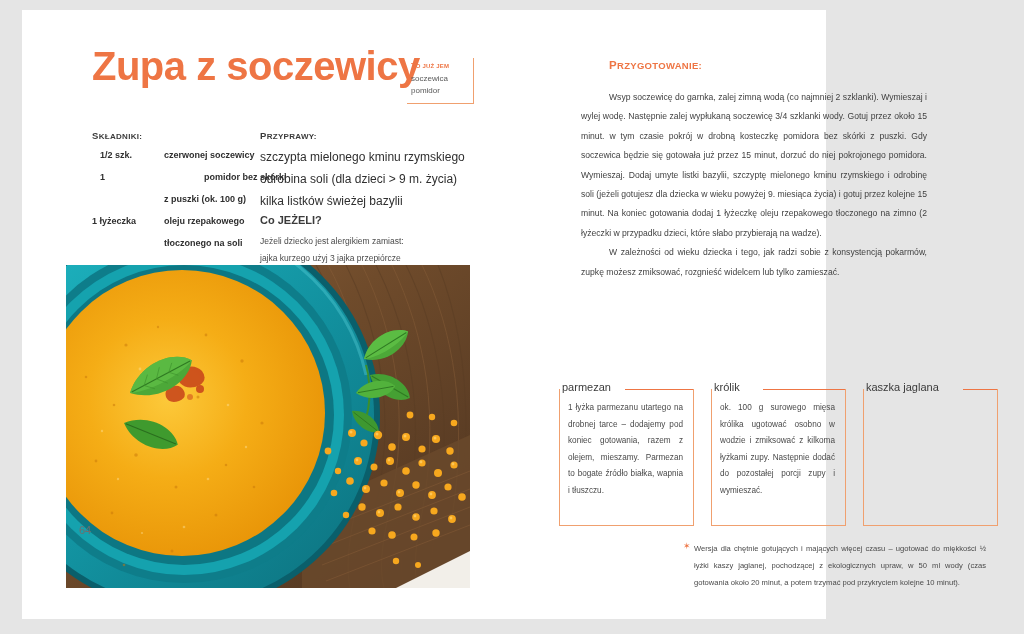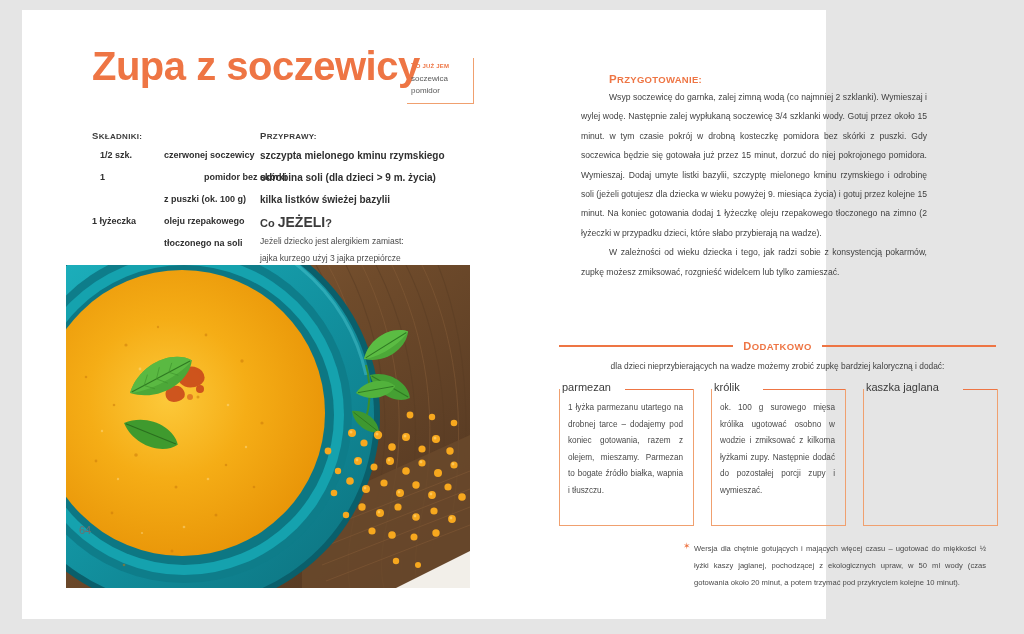--- a/index.html
+++ b/index.html
@@ -44,48 +44,48 @@
   .col-head{
     position:absolute;
     font-size:9.5px;font-weight:bold;color:#3b3b3b;
     letter-spacing:.3px;text-transform:uppercase;
   }
   .col-head .small{font-size:8px;}
 
   .ing-row{position:absolute;font-size:9px;color:#2f2f2f;font-weight:bold;white-space:nowrap;text-align:center;}
   .ing-qty{position:absolute;font-size:9px;color:#2f2f2f;font-weight:bold;white-space:nowrap;}
 
-  .spice-row{position:absolute;font-size:10px;color:#2f2f2f;font-weight:bold;white-space:nowrap;}
+  .spice-row{position:absolute;font-size:12px;color:#2f2f2f;font-weight:normal;white-space:nowrap;}
 
   .whatif-head{
     position:absolute;left:238px;top:204px;
     font-size:11px;font-weight:bold;color:#3b3b3b;
   }
-  .whatif-head .small{font-size:14px;text-transform:uppercase;text-align:right;}
+  .whatif-head .small{font-size:11px;text-transform:uppercase;text-align:right;}
   .whatif-line{
     position:absolute;left:238px;
     font-size:8.5px;color:#4a4a4a;white-space:nowrap;
   }
 
   
   .photo{
     position:absolute;left:44px;top:255px;
     width:404px;height:323px;
     overflow:hidden;
   }
   .photo svg{display:block;}
 
   .page-num{
     position:absolute;left:24px;top:514px;
     font-size:11px;color:#6e6e6e;margin-left:33px;
   }
 
   
   .prep-head{
-    position:absolute;left:559px;top:63px;
+    position:absolute;left:559px;top:49px;
     font-size:11.5px;font-weight:bold;color:#ee7544;
     letter-spacing:.3px;
     padding-left:28px;
   }
   .prep-head .small{font-size:9.5px;text-transform:uppercase;}
 
   .prep-body{
     position:absolute;left:559px;top:78px;width:346px;
     font-size:8.6px;line-height:19.4px;color:#3f3f3f;
     text-align:justify;
@@ -394,28 +394,20 @@
 
   <div class="page-num">64</div>
 
   <div class="prep-head"><span>P</span><span class="small">rzygotowanie:</span></div>
 
   <div class="prep-body">
     <p>Wsyp soczewicę do garnka, zalej zimną wodą (co najmniej 2 szklanki). Wymieszaj i wylej wodę. Następnie zalej wypłukaną soczewicę 3/4 szklanki wody. Gotuj przez około 15 minut. w tym czasie pokrój w drobną kosteczkę pomidora bez skórki z puszki. Gdy soczewica będzie się gotowała już przez 15 minut, dorzuć do niej pokrojonego pomidora. Wymieszaj. Dodaj umyte listki bazylii, szczyptę mielonego kminu rzymskiego i odrobinę soli (jeżeli gotujesz dla dziecka w wieku powyżej 9. miesiąca życia) i gotuj przez kolejne 15 minut. Na koniec gotowania dodaj 1 łyżeczkę oleju rzepakowego tłoczonego na zimno (2 łyżeczki w przypadku dzieci, które słabo przybierają na wadze).</p>
     <p>W zależności od wieku dziecka i tego, jak radzi sobie z konsystencją pokarmów, zupkę możesz zmiksować, rozgnieść widelcem lub tylko zamieszać.</p>
   </div>
 
-  <div class="dod-wrap">
-    <div class="dod-title-row">
-      <span class="dod-rule"></span>
-      <span class="dod-title"><span>D</span><span class="small">odatkowo</span></span>
-      <span class="dod-rule"></span>
-    </div>
-    <div class="dod-sub">dla dzieci nieprzybierających na wadze możemy zrobić zupkę bardziej kaloryczną i dodać:</div>
-  </div>
 
   <div class="boxes">
     <div class="bx b1">
       <div class="bx-label">parmezan</div>
       <div class="bx-line"></div>
       <div class="bx-frame"></div>
       <div class="bx-text">1 łyżka parmezanu utartego na drobnej tarce – dodajemy pod koniec gotowania, razem z olejem, mieszamy. Parmezan to bogate źródło białka, wapnia i tłuszczu.</div>
     </div>
     <div class="bx b2">
       <div class="bx-label">królik</div>

